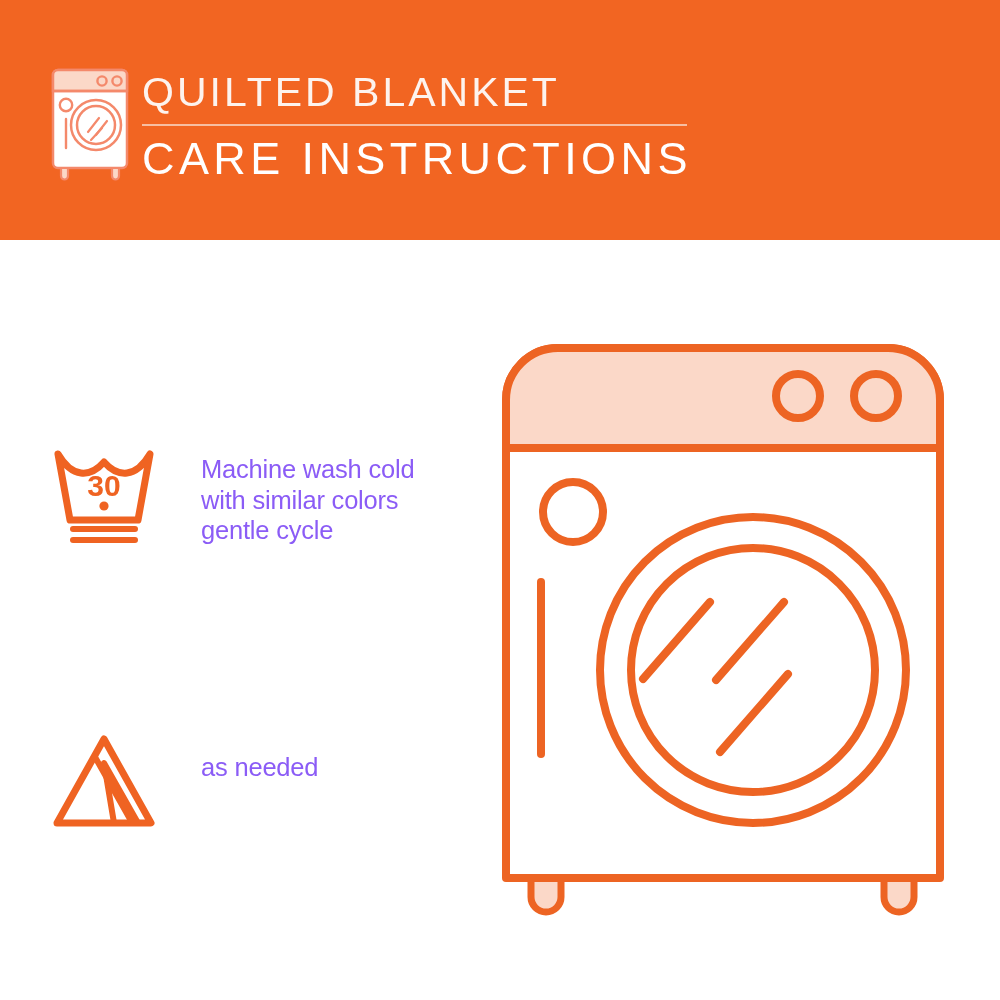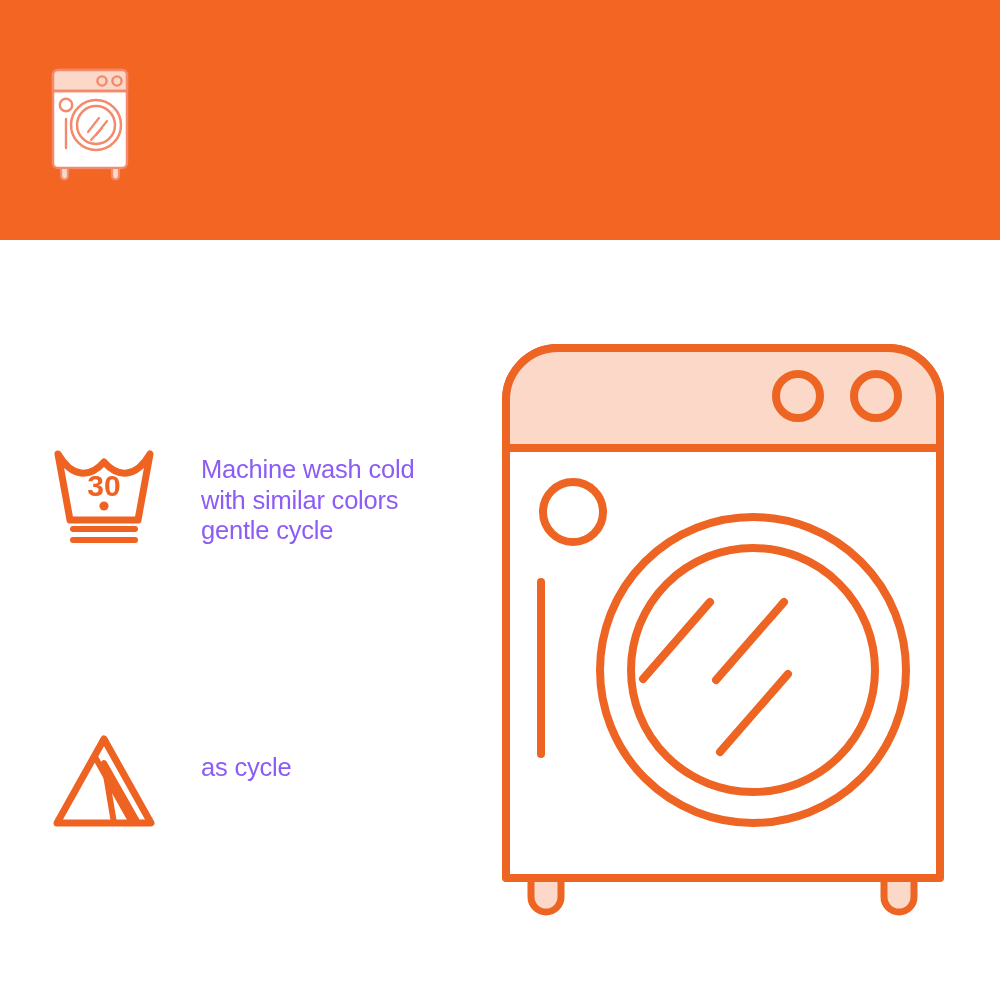--- a/index.html
+++ b/index.html
@@ -143,20 +143,25 @@
         <circle cx="52" cy="63" r="19" fill="none" stroke="#F4896B" stroke-width="2.5"></circle>
         <line x1="44" y1="70" x2="55" y2="56" stroke="#F4896B" stroke-width="2.2" stroke-linecap="round"></line>
         <line x1="52" y1="73" x2="63" y2="59" stroke="#F4896B" stroke-width="2.2" stroke-linecap="round"></line>
         <line x1="47" y1="78" x2="58" y2="66" stroke="#F4896B" stroke-width="2.2" stroke-linecap="round"></line>
 
         <path d="M17 106 v8 a3.5 3.5 0 0 0 7 0 v-8 z" fill="#FBD8C8" stroke="#F4896B" stroke-width="2.2"></path>
         <path d="M68 106 v8 a3.5 3.5 0 0 0 7 0 v-8 z" fill="#FBD8C8" stroke="#F4896B" stroke-width="2.2"></path>
       </svg>
     </div>
 
+    <div class="header-titles">
+      <div class="title-main">QUILTED BLANKET</div>
+      <div class="title-divider"></div>
+      <div class="title-sub">CARE INSTRUCTIONS</div>
+    </div>
 
   </div>
 
   <div class="instructions">
 
     <div class="instr-row row-wash">
       <div class="instr-icon">
         <svg width="110" height="104" viewBox="0 0 110 104">
 
           <path d="M6 10 C20 34 38 34 52 18 C66 34 84 34 98 10 L86 76 L18 76 Z" fill="none" stroke="#EF6322" stroke-width="7" stroke-linejoin="round" stroke-linecap="round"></path>
@@ -180,21 +185,21 @@
         <svg width="110" height="104" viewBox="0 0 110 104">
 
           <path d="M52 8 L99 92 L5 92 Z" fill="none" stroke="#EF6322" stroke-width="7" stroke-linejoin="round"></path>
 
           <path d="M52 32 L86 92 L62 92 Z" fill="none" stroke="#EF6322" stroke-width="6" stroke-linejoin="round"></path>
           <path d="M36 38 L66 92 L44 92 Z" fill="none" stroke="#EF6322" stroke-width="0"></path>
           <line x1="43" y1="26" x2="78" y2="88" stroke="#EF6322" stroke-width="6" stroke-linecap="round"></line>
         </svg>
       </div>
       <div class="instr-text">
-        <div>as cycle</div>
+        <div>as needed</div>
       </div>
     </div>
 
     <div class="instr-row row-dry">
       
       
     </div>
 
     <div class="instr-row row-iron">
       

